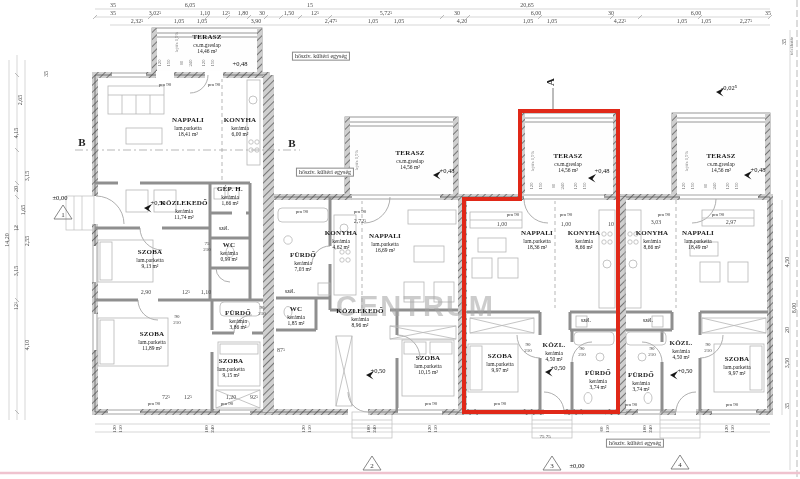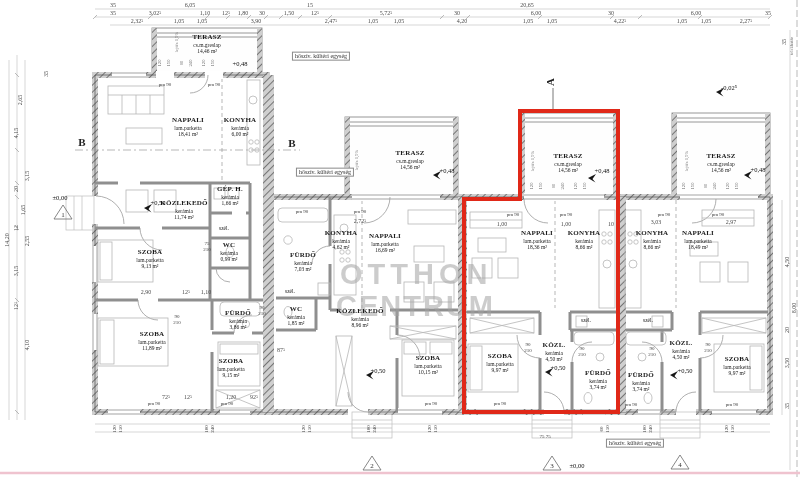--- a/index.html
+++ b/index.html
@@ -294,21 +294,20 @@
         <text x="63" y="217" text-anchor="middle" stroke="none" fill="#333">1</text>
     <polygon points="372,456 363,470 381,470"></polygon>
         <text x="372" y="468" text-anchor="middle" stroke="none" fill="#333">2</text>
     <polygon points="552,456 543,470 561,470"></polygon>
         <text x="552" y="468" text-anchor="middle" stroke="none" fill="#333">3</text>
     <polygon points="680,455 671,469 689,469"></polygon>
         <text x="680" y="467" text-anchor="middle" stroke="none" fill="#333">4</text>
   </g>
 </svg>
 
-<div class="wm wm-t">OTTHON</div>
 <div class="wm wm-b">CENTRUM</div>
 
 <svg class="red" width="800" height="479" viewBox="0 0 800 479">
   <polygon points="520,111 618,111 618,412 464,412 464,199 520,199" fill="none" stroke="#e02818" stroke-width="4"></polygon>
 </svg>
 
 <div class="al r" style="left:207px;top:44px">
   <div class="nm">TERASZ</div>
   <div class="sub">cs.m.greslap</div>
   <div class="sub">14,46 m²</div>

